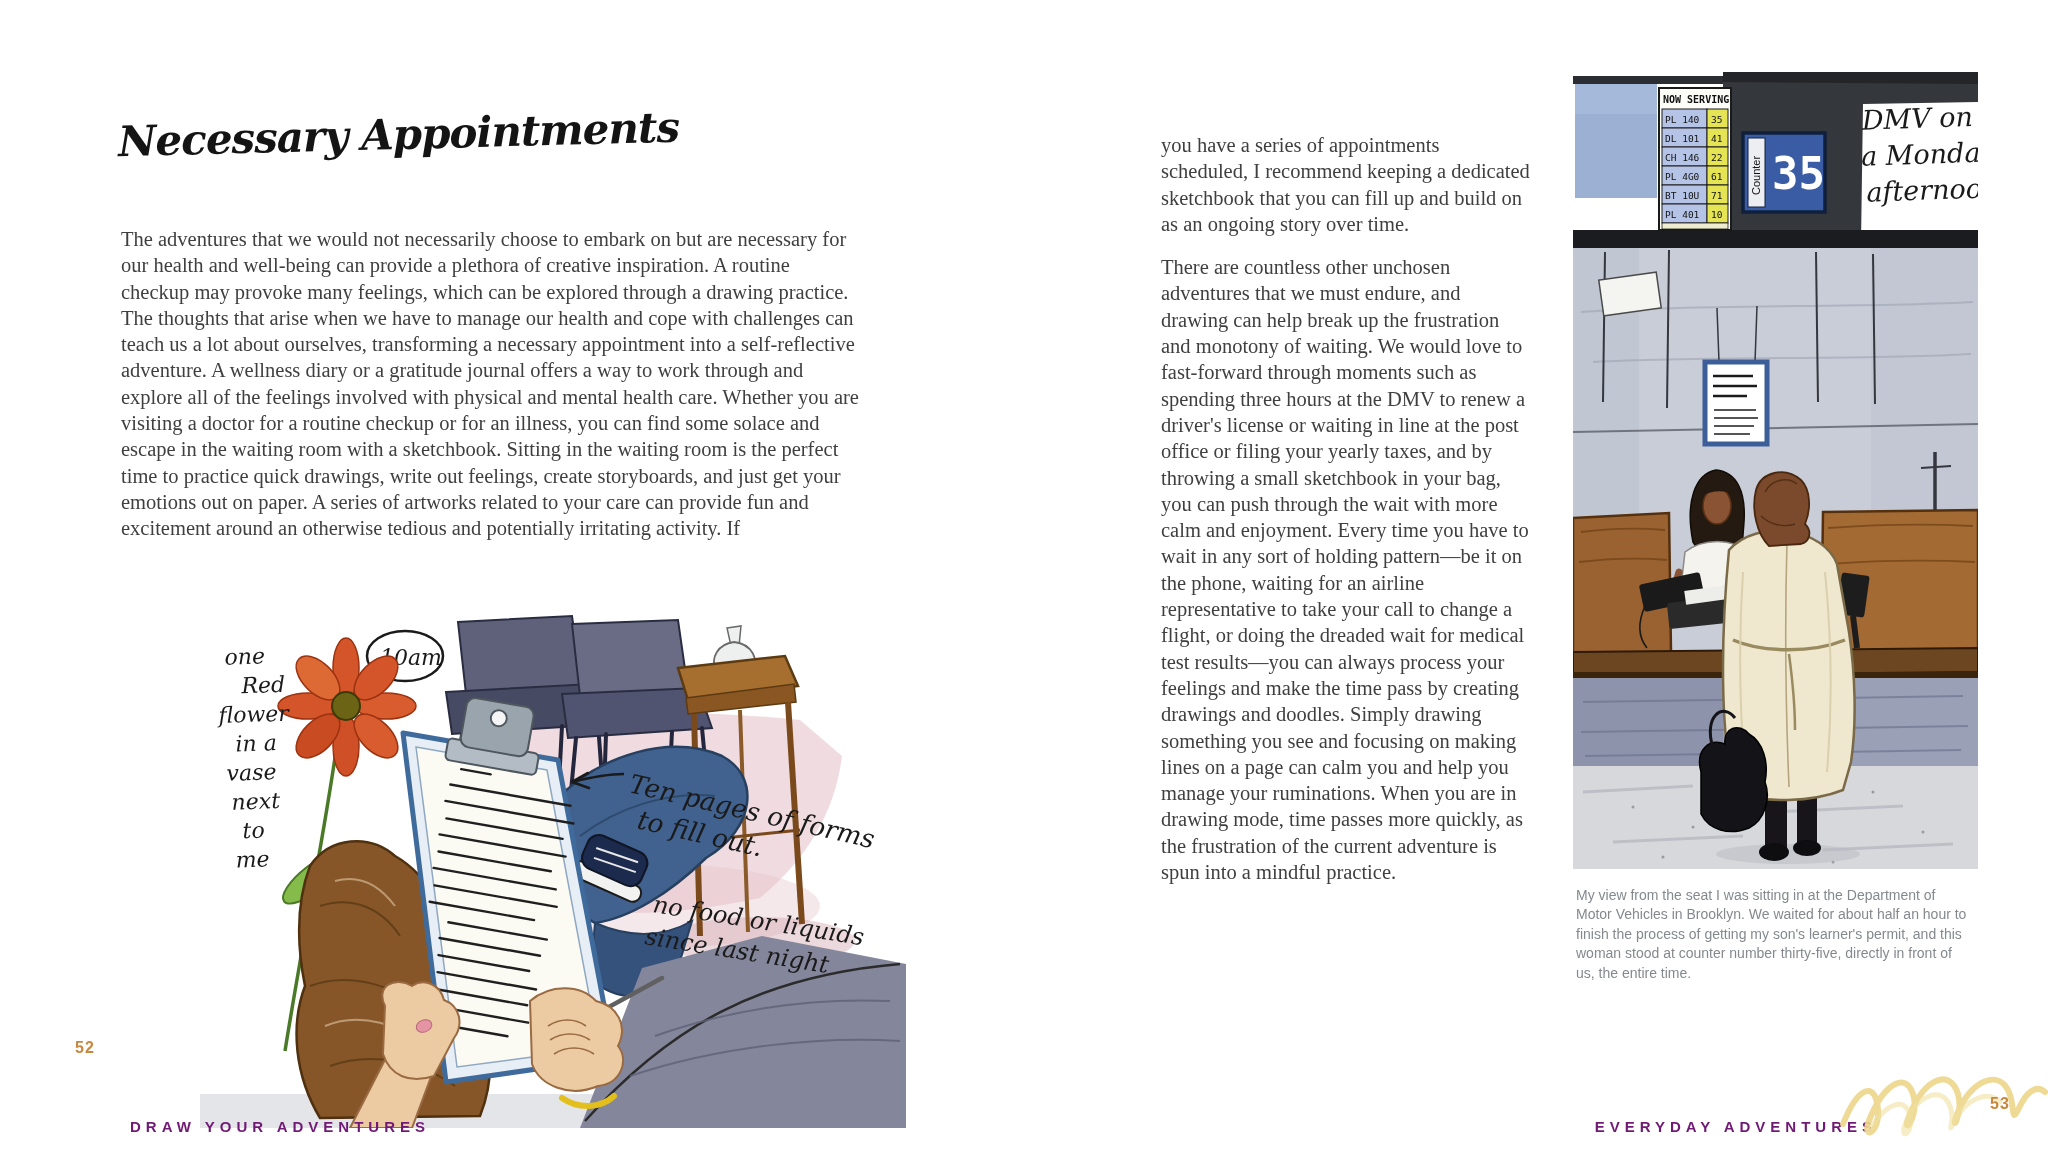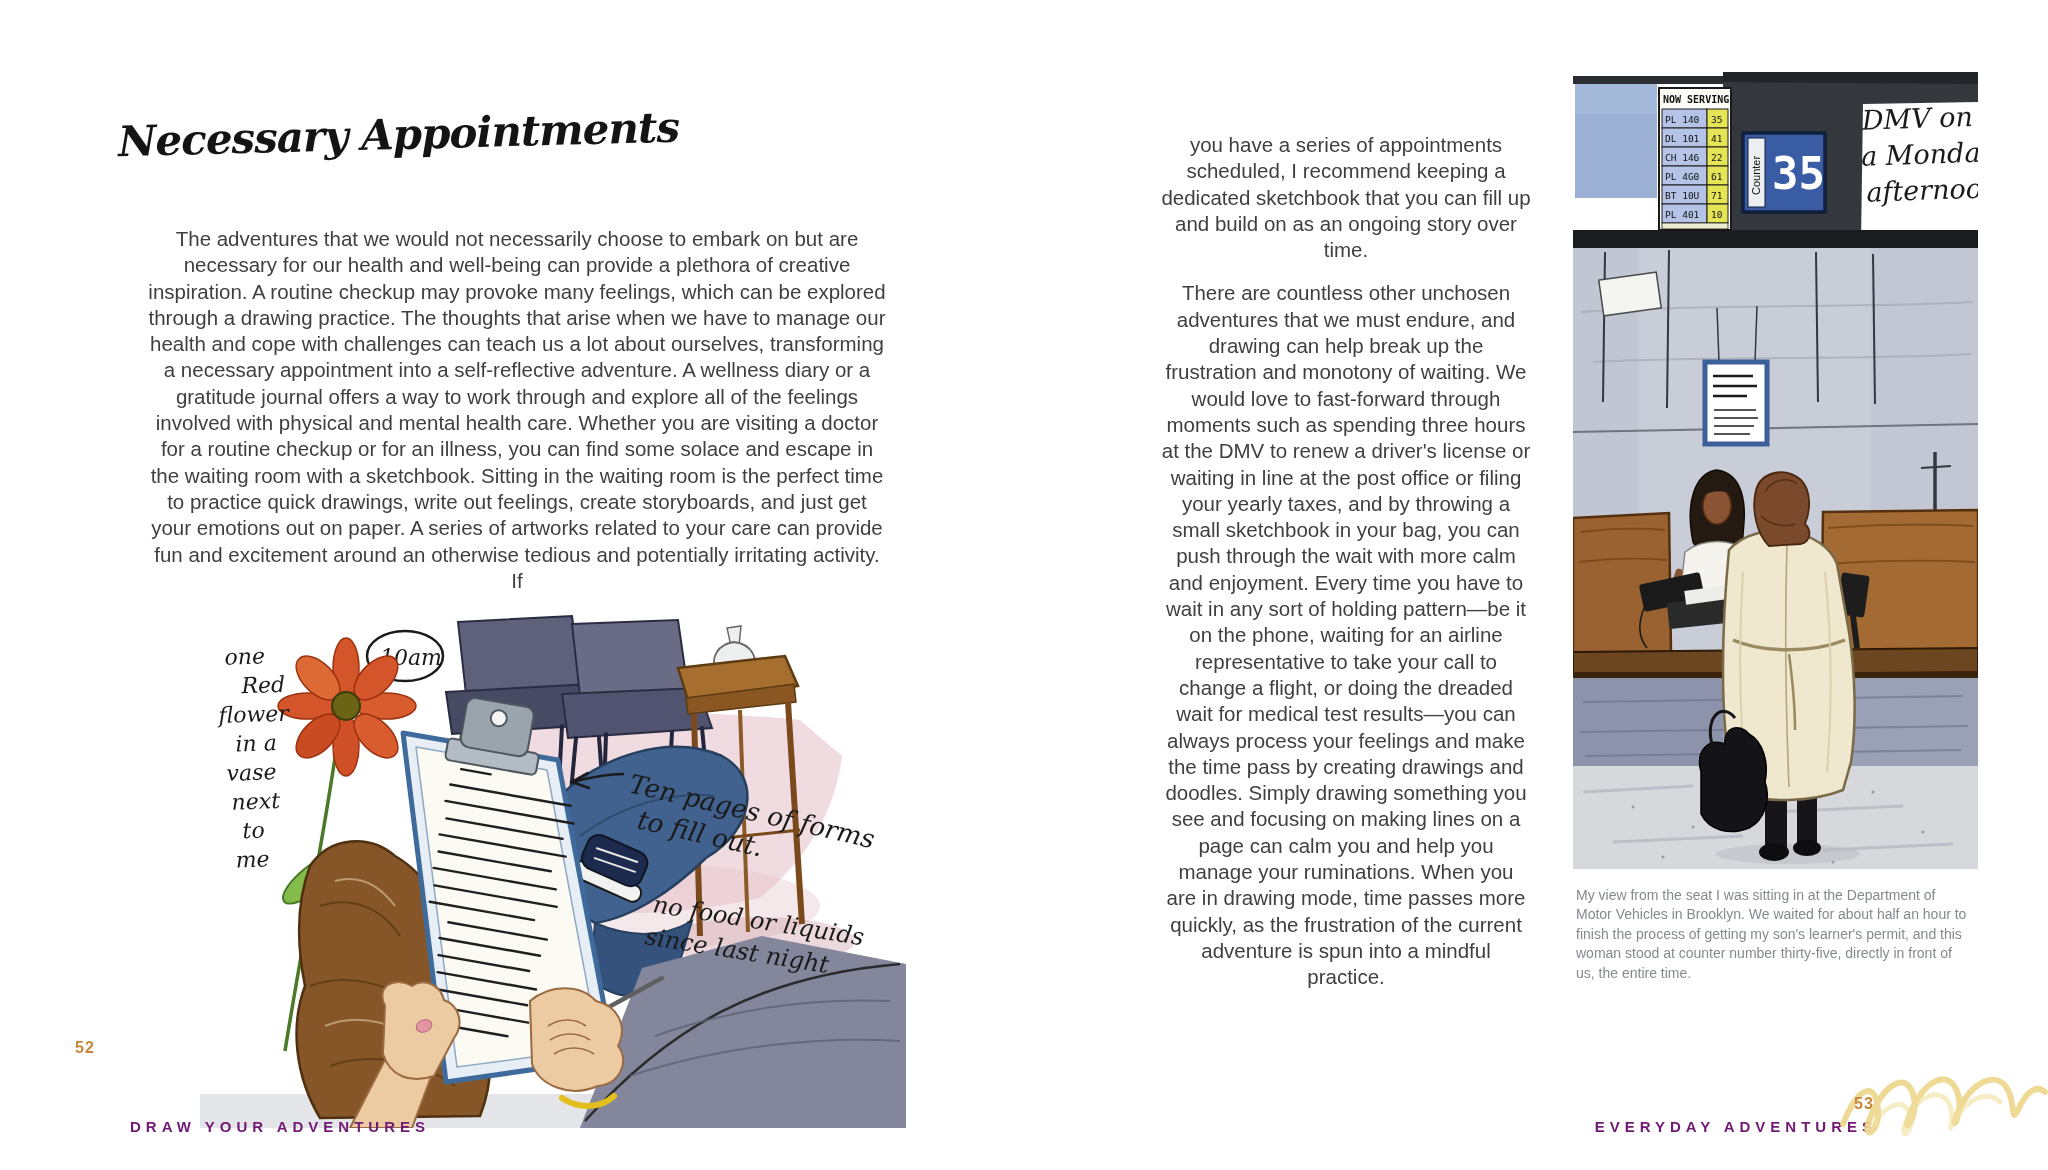--- a/index.html
+++ b/index.html
@@ -2,35 +2,35 @@
 <html><head>
 <meta charset="utf-8">
 <style>
   html,body{margin:0;padding:0;background:#ffffff;}
   .spread{position:relative;width:2048px;height:1170px;background:#ffffff;overflow:hidden;
           font-family:"Liberation Serif",serif;color:#3c3c3c;}
   .page-title{position:absolute;left:118px;top:110px;font-family:"DejaVu Serif",serif;
           font-style:italic;font-weight:600;font-size:42px;letter-spacing:-1px;color:#141414;
           transform:rotate(-1.5deg);}
   .body-text{position:absolute;font-size:20.5px;line-height:26.3px;color:#3f3f3f;
-          font-family:Liberation Sans, sans-serif;text-align:center;}
-  .body-left{left:121px;top:226px;width:742px;margin-left:25px;}
+          font-family:Liberation Serif, serif;text-align:left;}
+  .body-left{left:121px;top:226px;width:742px;}
   .col-right{left:1161px;top:132px;width:370px;}
   .col-right p{margin:0 0 17px 0;}
   .illus{position:absolute;}
   .caption{position:absolute;left:1576px;top:886px;width:396px;
           font-family:"Liberation Sans",sans-serif;font-size:14px;line-height:19.4px;color:#85898e;}
   .footer{position:absolute;top:1095px;font-family:"Liberation Sans",sans-serif;
           font-size:15px;font-weight:bold;letter-spacing:5px;color:#701a75;white-space:nowrap;margin-top:23px;}
   .pagenum{font-family:"Liberation Sans",sans-serif;font-weight:bold;font-size:16px;
           letter-spacing:1px;color:#c8873c;}
   .fl-num{position:absolute;left:75px;top:1039px;}
   .fl-title{left:130px;}
   .fr-title{right:171px;text-align:right;}
-  .fr-num{position:absolute;left:1854px;top:1095px;z-index:3;}
+  .fr-num{position:absolute;left:1990px;top:1095px;z-index:3;}
   .scribble{position:absolute;left:1838px;top:1062px;z-index:2;}
   .hand{font-family:"DejaVu Serif",serif;font-style:italic;fill:#1a1a1a;}
 </style>
 </head>
 <body>
 
 <div class="spread">
 
   <div class="page-title">Necessary Appointments</div>
 

